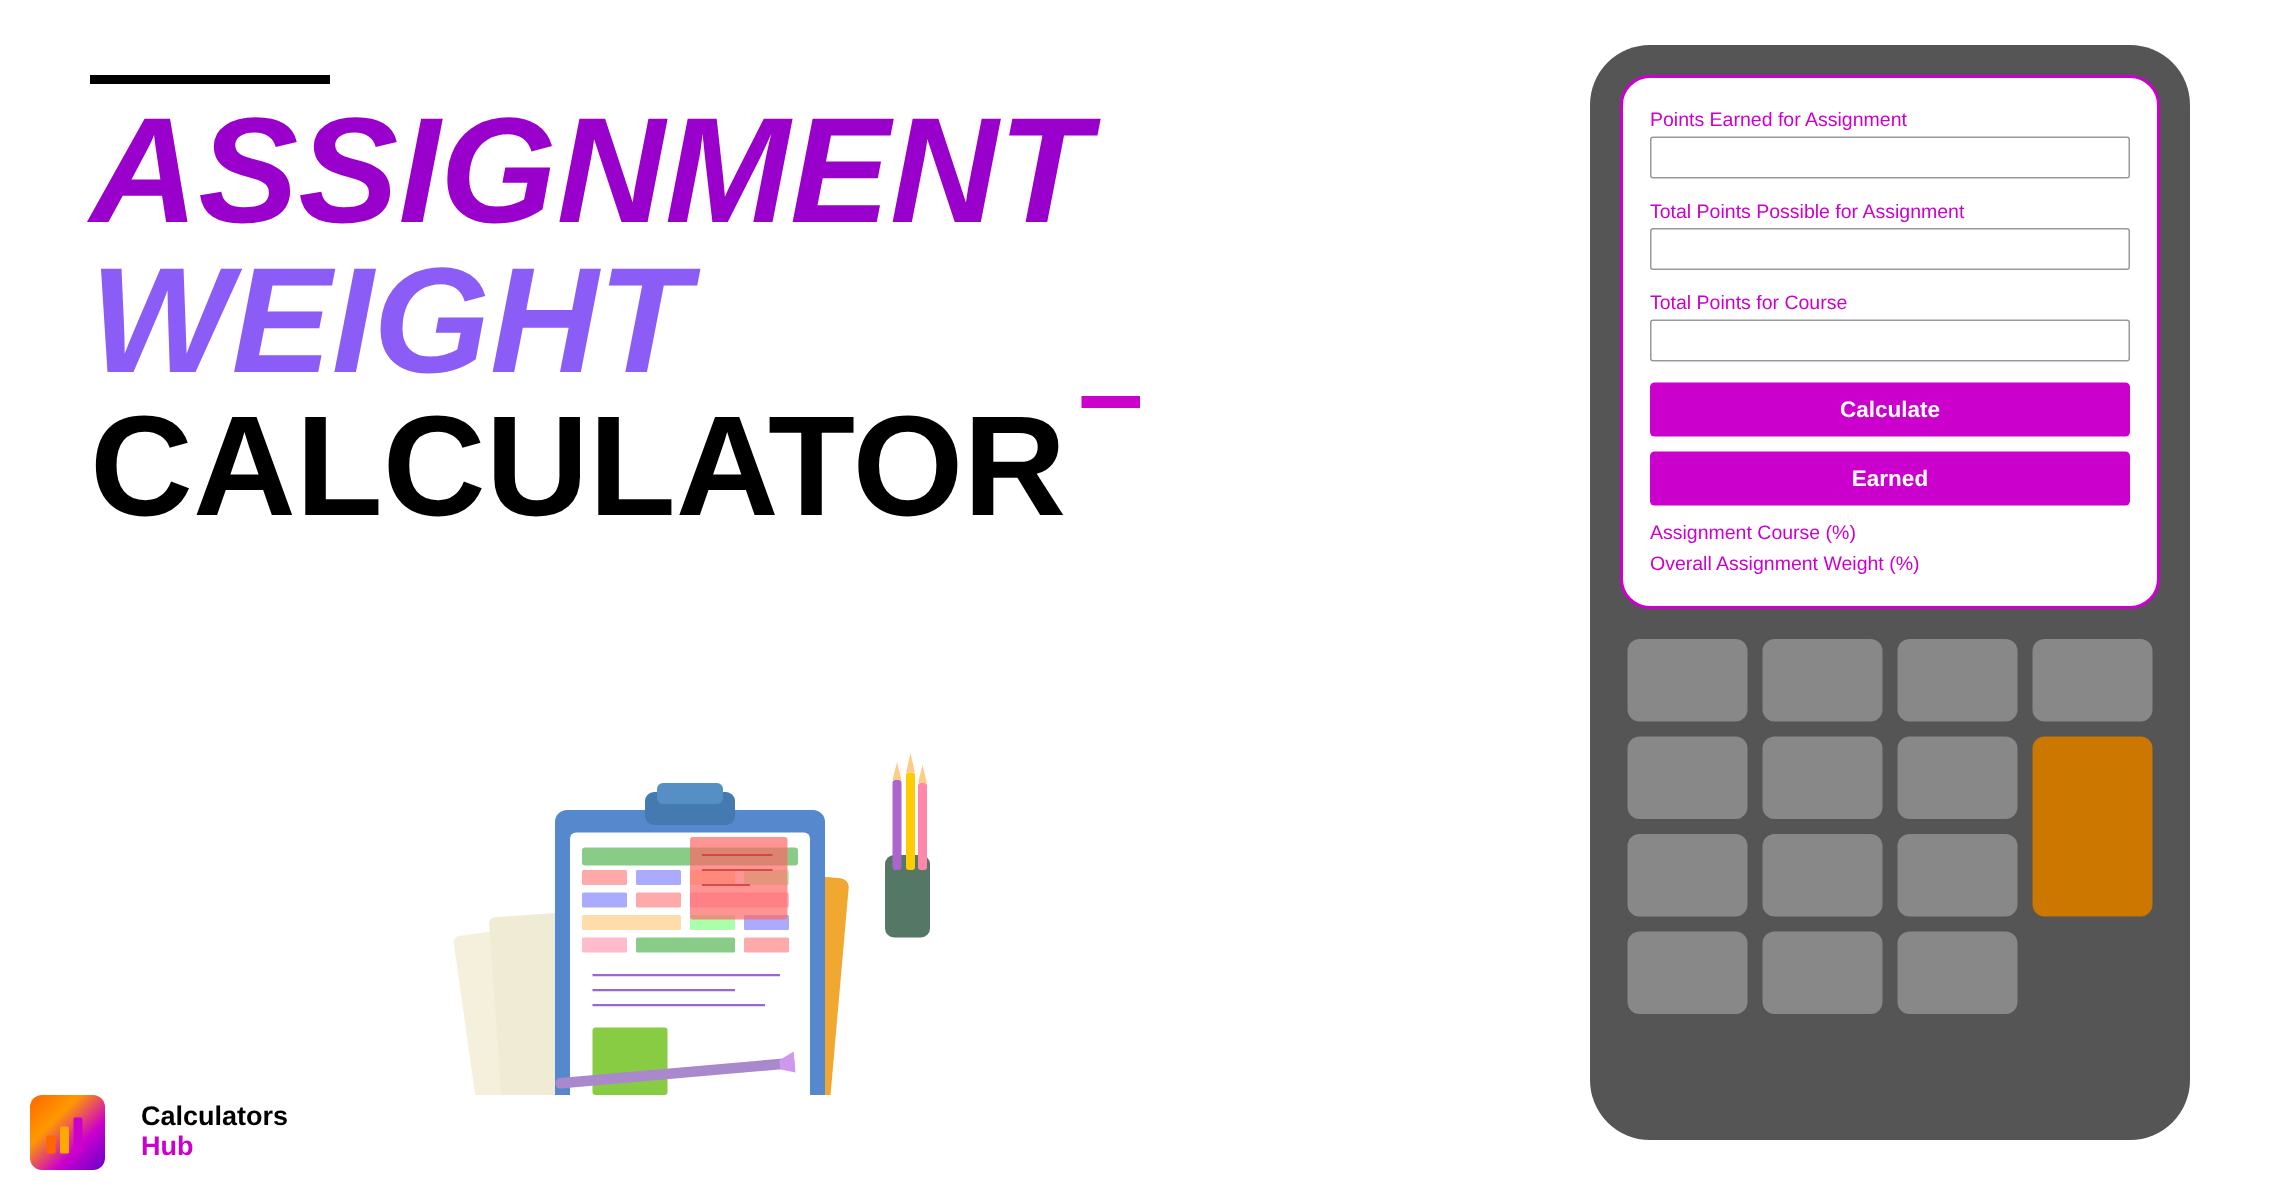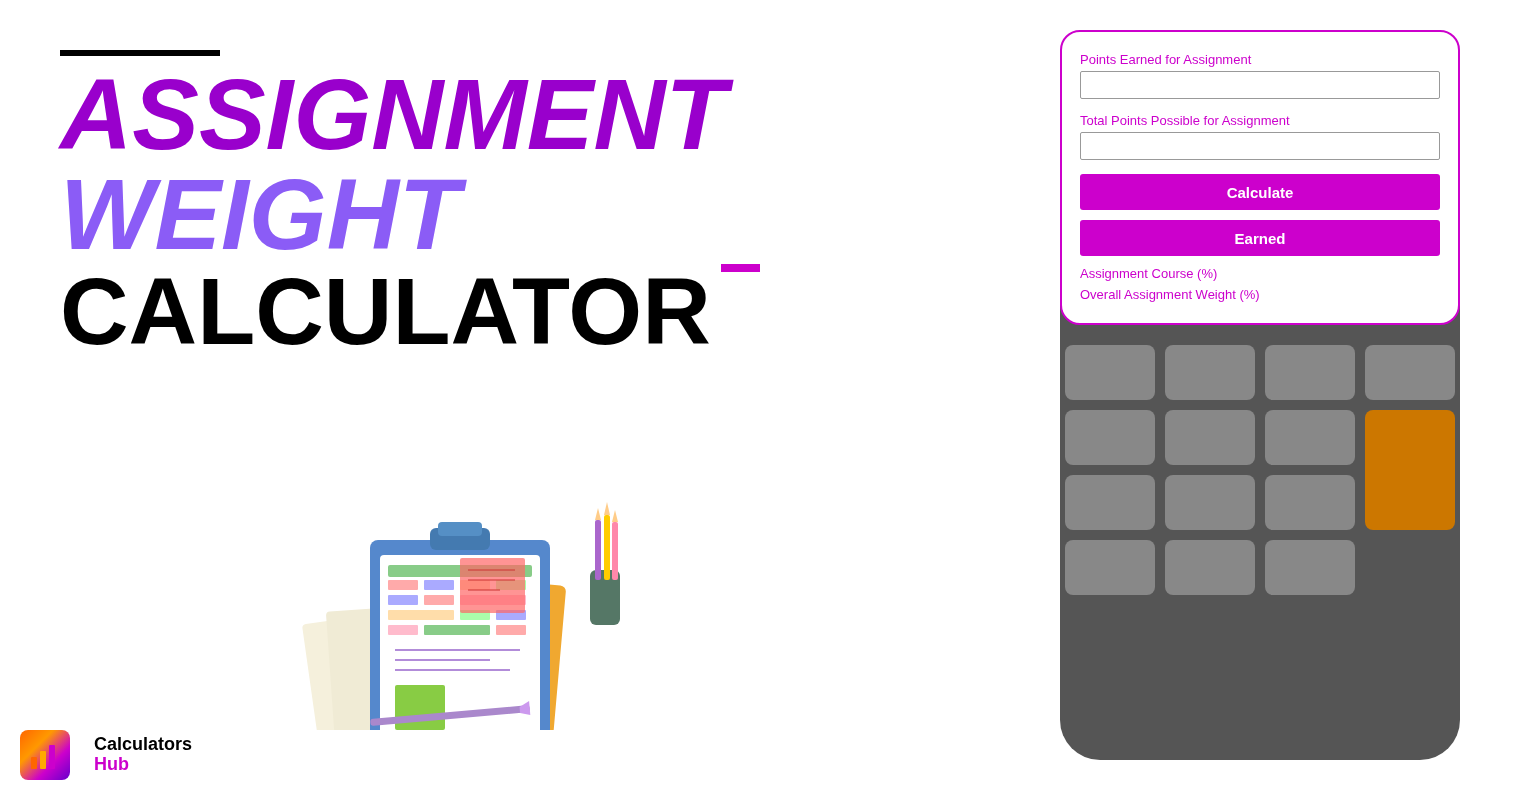--- a/index.html
+++ b/index.html
@@ -112,20 +112,21 @@
 
     
     .calculator-device {
       position: absolute;
       right: 60px;
       top: 30px;
       width: 400px;
       height: 730px;
       background: #555555;
       border-radius: 40px;
+      padding: 20px;
       display: flex;
       flex-direction: column;
       gap: 15px;
     }
 
     
     .calc-screen {
       background: #ffffff;
       border-radius: 20px;
       padding: 20px 18px 15px 18px;
@@ -301,20 +302,24 @@
     <div class="form-field">
       <label class="form-label">Points Earned for Assignment</label>
       <input class="form-input" type="text" placeholder="" style="">
     </div>
 
     <div class="form-field">
       <label class="form-label">Total Points Possible for Assignment</label>
       <input class="form-input" type="text" placeholder="" style="">
     </div>
 
+    <div class="form-field">
+      <label class="form-label">Total Points for Course</label>
+      <input class="form-input" type="text" placeholder="" style="">
+    </div>
 
     <button class="calc-btn btn-calculate">Calculate</button>
     <button class="calc-btn btn-reset">Earned</button>
 
     <span class="result-label">Assignment Course (%)</span>
     <span class="result-label">Overall Assignment Weight (%)</span>
 
   </div>
 
   <div class="calc-buttons">

